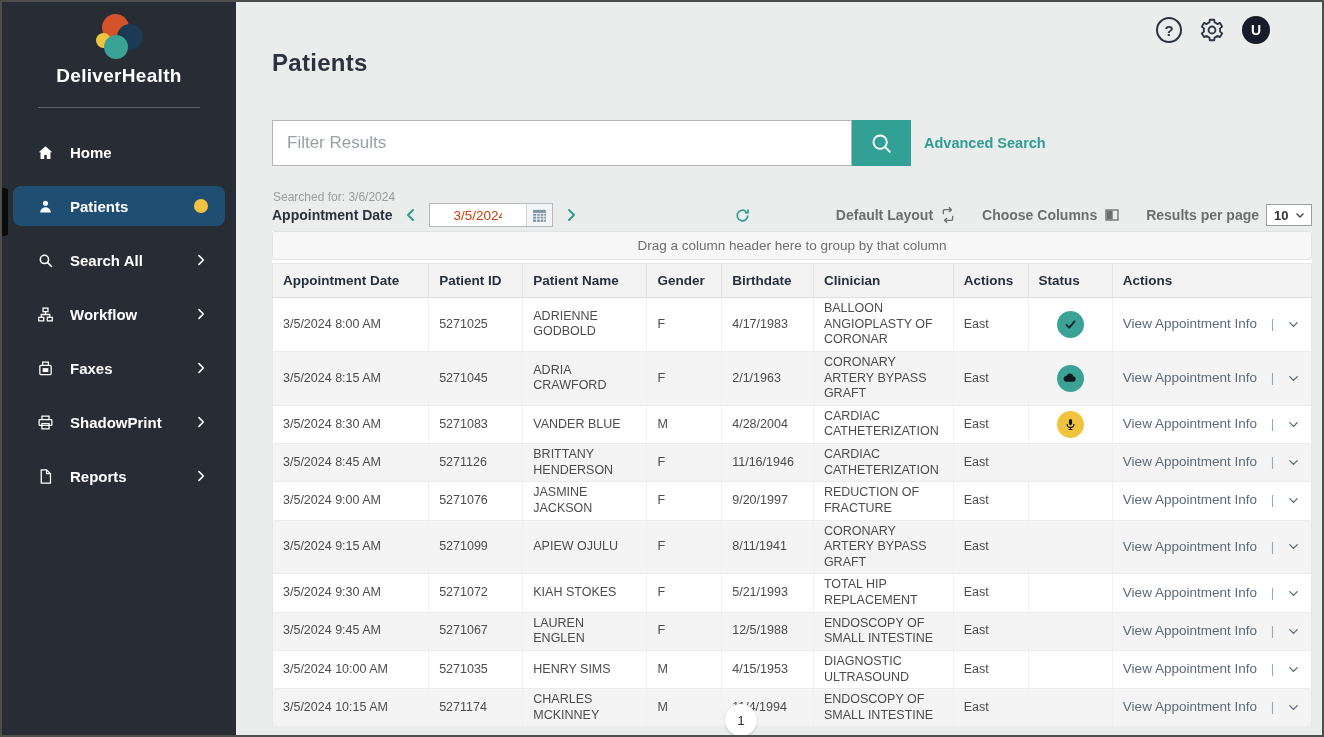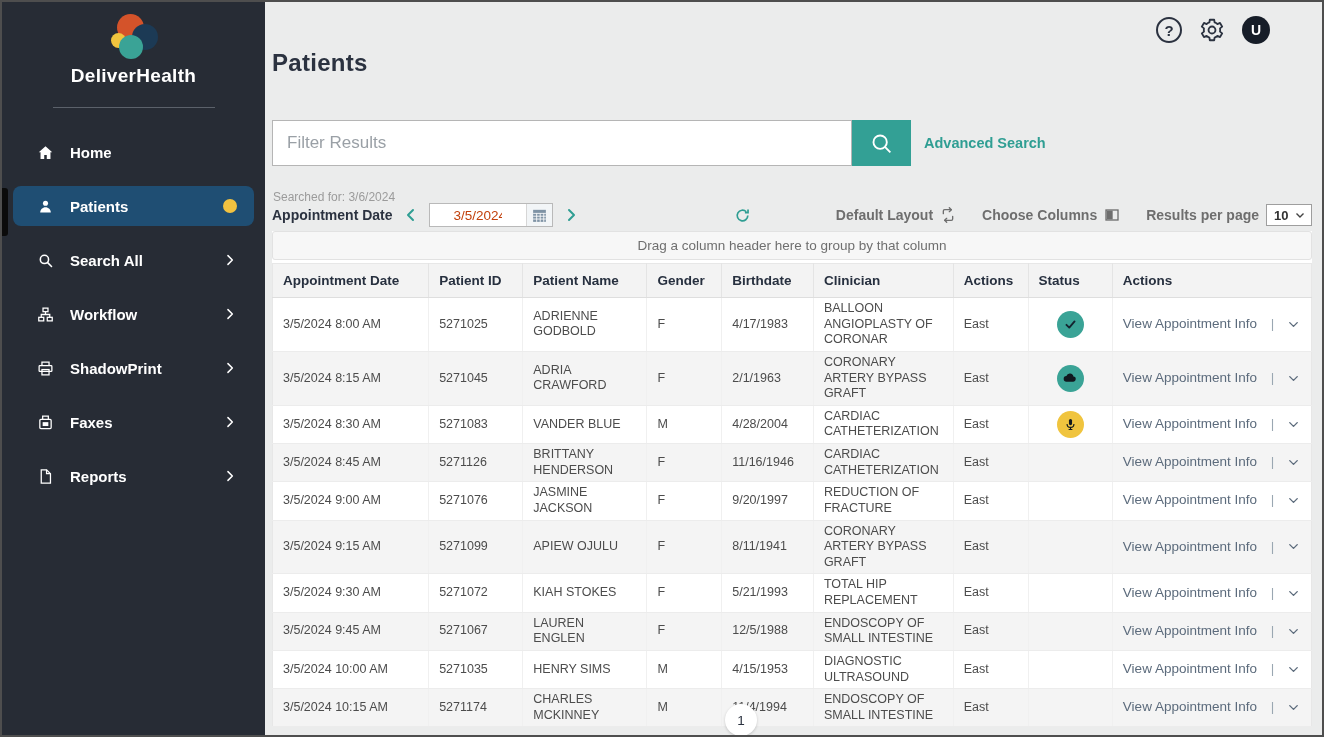--- a/index.html
+++ b/index.html
@@ -1,20 +1,20 @@
 <!DOCTYPE html>
 <html><head>
 <meta charset="utf-8">
 <style>
   * { box-sizing: border-box; margin: 0; padding: 0; }
   body { font-family: "Liberation Sans", "DejaVu Sans", sans-serif; background:#fff; }
   .window { position:relative; width:1324px; height:737px; background:#ebecec; border:2px solid #4e4e4e; overflow:hidden; }
 
   
-  .sidebar { position:absolute; left:0; top:0; width:263px; height:100%; background:#272c35; }
+  .sidebar { position:absolute; left:0; top:0; width:234px; height:100%; background:#272c35; }
   .logo-box { position:relative; width:52px; height:50px; margin:9px auto 0; }
   .logo-box .c { position:absolute; border-radius:50%; }
   .c-orange { width:27px; height:27px; left:9px; top:3px;  background:#d4532a; z-index:1; }
   .c-navy   { width:26px; height:26px; left:24px; top:13px; background:#1c3a55; z-index:2; }
   .c-yellow { width:15px; height:15px; left:3px;  top:22px; background:#f0c43e; z-index:3; }
   .c-teal   { width:24px; height:24px; left:11px; top:24px; background:#3aa396; z-index:4; }
   .brand { text-align:center; color:#fff; font-size:19px; font-weight:800; margin-top:4px; letter-spacing:.3px; }
   .side-divider { width:162px; margin:20px auto 0; border-top:1px solid #5b616a; }
   .nav { margin-top:24px; }
   .nav-item { display:flex; align-items:center; height:40px; margin:14px 11px; padding:0 17px 0 22px; border-radius:8px; color:#fff; font-size:15px; font-weight:600; cursor:pointer; }
@@ -137,41 +137,41 @@
     <span class="nav-label">Workflow</span>
     <span class="nav-right">
             <svg viewBox="0 0 24 24" width="14" height="14">
               <path d="m8.5 4.5 7.5 7.5-7.5 7.5" fill="none" stroke="#fff" stroke-width="2.6" stroke-linecap="round" stroke-linejoin="round"></path>
             </svg>
           </span>
   </div>
         <div class="nav-item">
     <span class="nav-icon">
             <svg viewBox="0 0 24 24" width="17" height="17" fill="none" stroke="#fff" stroke-width="1.8">
+              <rect x="4" y="7.5" width="16" height="13" rx="1.5"></rect>
+              <path d="M8 7.5V3h8v4.5"></path>
+              <rect x="8" y="11.5" width="8" height="5.5" fill="#fff" stroke="none"></rect>
+            </svg>
+          </span>
+    <span class="nav-label">Faxes</span>
+    <span class="nav-right">
+            <svg viewBox="0 0 24 24" width="14" height="14">
+              <path d="m8.5 4.5 7.5 7.5-7.5 7.5" fill="none" stroke="#fff" stroke-width="2.6" stroke-linecap="round" stroke-linejoin="round"></path>
+            </svg>
+          </span>
+  </div>
+        <div class="nav-item">
+    <span class="nav-icon">
+            <svg viewBox="0 0 24 24" width="17" height="17" fill="none" stroke="#fff" stroke-width="1.8">
               <path d="M7 8V3h10v5"></path>
               <rect x="3" y="8" width="18" height="8" rx="1"></rect>
               <rect x="7" y="13.5" width="10" height="7.5"></rect>
             </svg>
           </span>
     <span class="nav-label">ShadowPrint</span>
-    <span class="nav-right">
-            <svg viewBox="0 0 24 24" width="14" height="14">
-              <path d="m8.5 4.5 7.5 7.5-7.5 7.5" fill="none" stroke="#fff" stroke-width="2.6" stroke-linecap="round" stroke-linejoin="round"></path>
-            </svg>
-          </span>
-  </div>
-        <div class="nav-item">
-    <span class="nav-icon">
-            <svg viewBox="0 0 24 24" width="17" height="17" fill="none" stroke="#fff" stroke-width="1.8">
-              <rect x="4" y="7.5" width="16" height="13" rx="1.5"></rect>
-              <path d="M8 7.5V3h8v4.5"></path>
-              <rect x="8" y="11.5" width="8" height="5.5" fill="#fff" stroke="none"></rect>
-            </svg>
-          </span>
-    <span class="nav-label">Faxes</span>
     <span class="nav-right">
             <svg viewBox="0 0 24 24" width="14" height="14">
               <path d="m8.5 4.5 7.5 7.5-7.5 7.5" fill="none" stroke="#fff" stroke-width="2.6" stroke-linecap="round" stroke-linejoin="round"></path>
             </svg>
           </span>
   </div>
         <div class="nav-item">
     <span class="nav-icon">
             <svg viewBox="0 0 24 24" width="17" height="17" fill="none" stroke="#fff" stroke-width="1.8">
               <path d="M6 2.5h7.5L19 8v13.5H6Z"></path>

